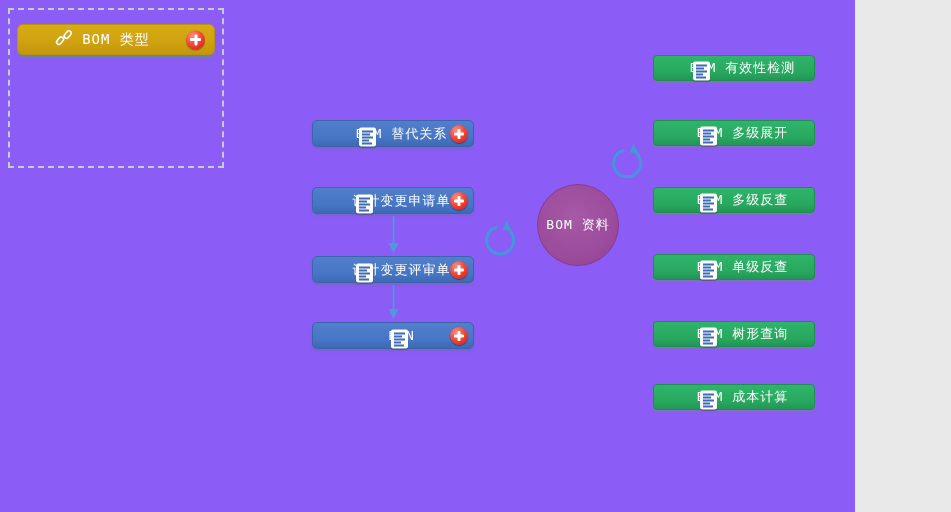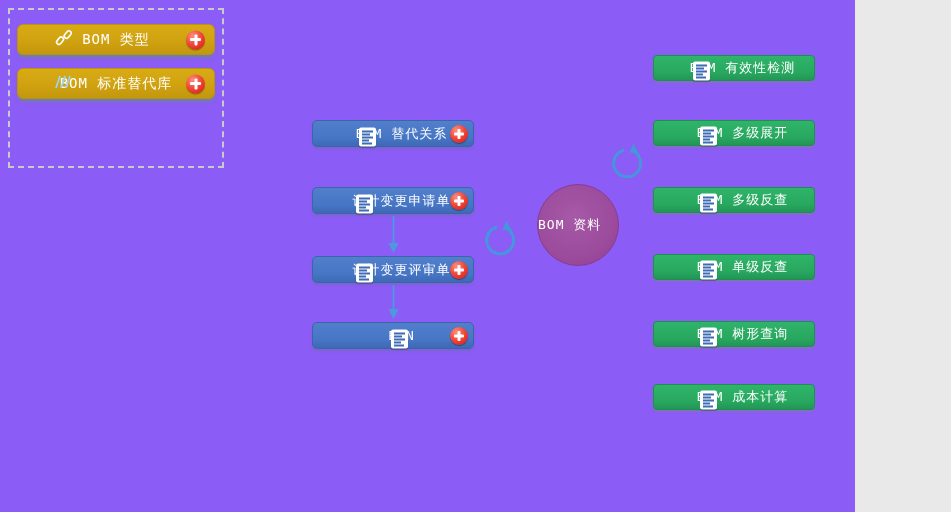--- a/index.html
+++ b/index.html
@@ -53,21 +53,21 @@
     box-shadow:0 1px 1px rgba(0,0,0,.35);cursor:pointer;}
   .gold .plus-btn{right:9px;}
   .blue .plus-btn{right:5px;width:18px;height:18px;}
   .plus-btn::before,.plus-btn::after{content:"";position:absolute;background:#fff;border-radius:1px;}
   .plus-btn::before{left:50%;top:4px;bottom:4px;width:3px;transform:translateX(-50%);}
   .plus-btn::after{top:50%;left:4px;right:4px;height:3px;transform:translateY(-50%);}
 
   
   .center-node{position:absolute;left:537px;top:184px;width:80px;height:80px;border-radius:50%;
     background:radial-gradient(circle at 45% 40%,#a55aa6 0%,#9c4b9d 60%,#8e3f90 100%);
-    border:1px solid #8a3c8c;display:flex;align-items:center;cursor:pointer;}
+    border:1px solid #8a3c8c;display:flex;align-items:center;justify-content:center;cursor:pointer;}
   .center-node .label{color:#fff;font-size:13px;letter-spacing:1px;}
 
   
   .flow-arrow{position:absolute;left:386px;width:15px;}
   .arrow-1{top:216px;height:38px;}
   .arrow-2{top:285px;height:35px;}
   .refresh{position:absolute;width:40px;height:40px;}
   .refresh-1{left:608px;top:143px;}
   .refresh-2{left:481px;top:220px;}
 </style>
@@ -82,31 +82,20 @@
     <span class="icon-left">
       <svg width="20" height="18" viewBox="0 0 24 22" fill="none">
         <rect x="2.2" y="11.5" width="10" height="5.6" rx="2.8" stroke="#fff" stroke-width="2" transform="rotate(-50 7.2 14.3)"></rect>
         <rect x="11.5" y="4" width="10" height="5.6" rx="2.8" stroke="#fff" stroke-width="2" transform="rotate(-50 16.5 6.8)"></rect>
       </svg>
     </span>
     <span class="label">BOM 类型</span>
     <span class="plus-btn"></span>
   </div>
 
-  <div class="pill gold" style="top:68px;">
-    <span class="icon-left">
-      <svg width="18" height="16" viewBox="0 0 18 16" fill="none">
-        <path d="M6 2 L2 14" stroke="#9fd2ee" stroke-width="1.8"></path>
-        <path d="M11 2 L7 14" stroke="#9fd2ee" stroke-width="1.8"></path>
-        <path d="M16 2 L12 14" stroke="#9fd2ee" stroke-width="1.8"></path>
-      </svg>
-    </span>
-    <span class="label">BOM 标准替代库</span>
-    <span class="plus-btn"></span>
-  </div>
 
 
   <div class="pill blue" style="top:120px;">
     <span class="icon-left doc-icon">
         <i></i>
         <i></i>
         <i></i>
         <i></i>
         <i></i>
       </span>

